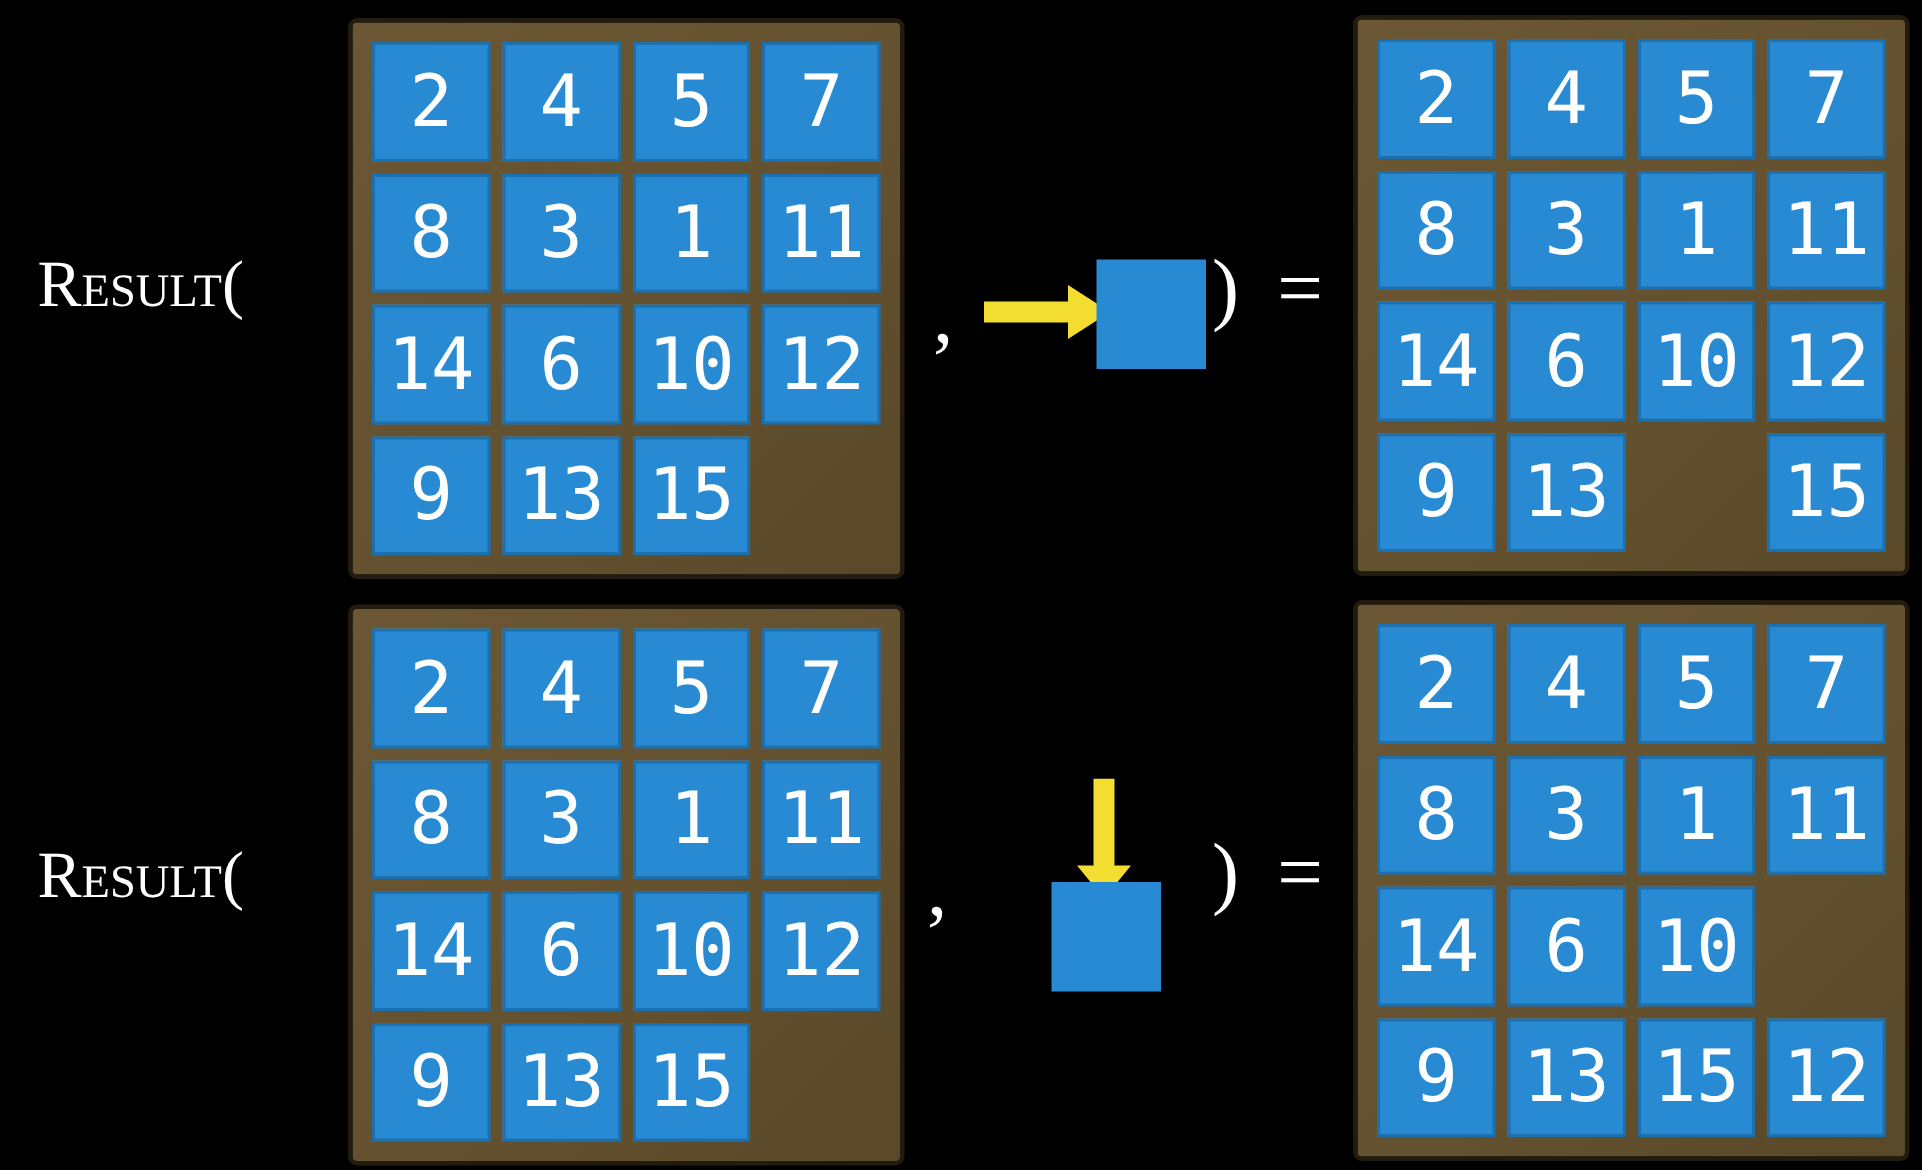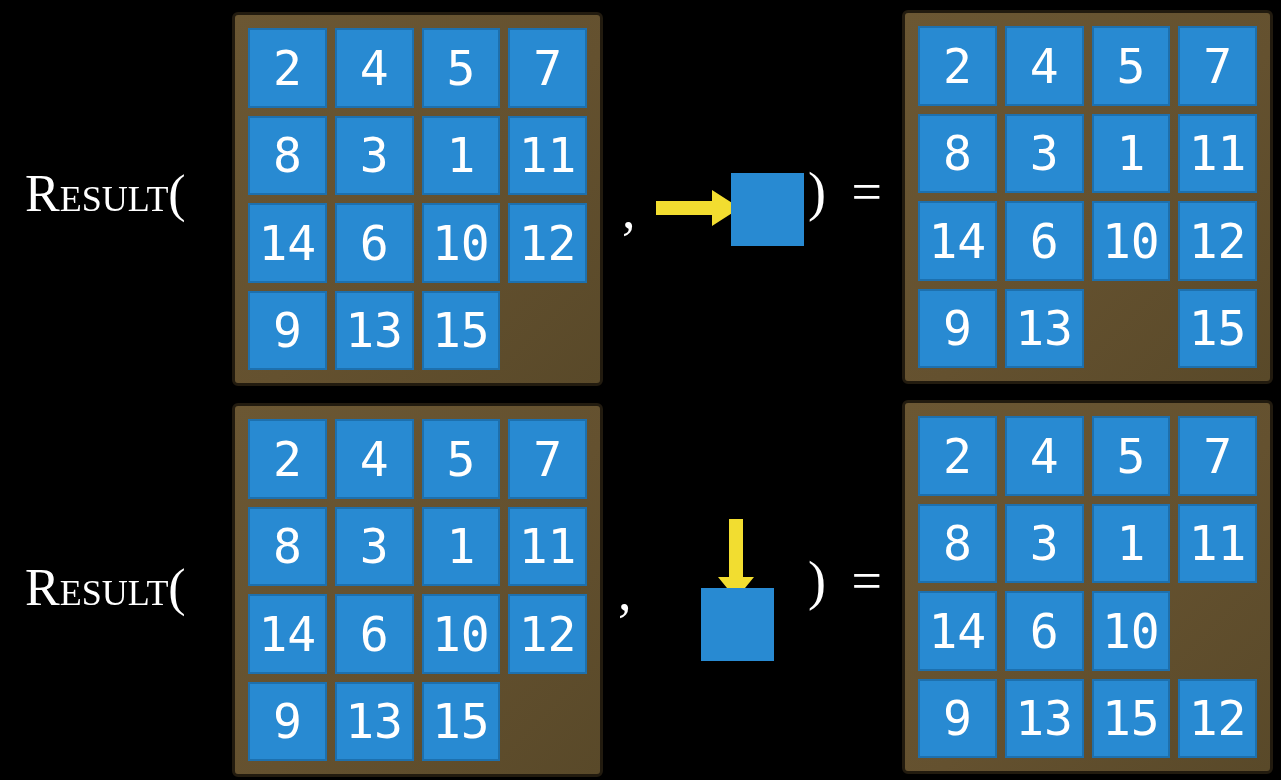--- a/index.html
+++ b/index.html
@@ -20,21 +20,21 @@
     left: 0;
     width: 1281px;
     height: 390px;
   }
   #eq-row-1 { top: 0; }
   #eq-row-2 { top: 390px; }
 
   .fn-label {
     position: absolute;
     color: var(--text-white, #fff);
-    font-size: 52px;
+    font-size: 44px;
     font-variant: small-caps;
     line-height: 1;
     white-space: nowrap;
   }
   .comma {
     position: absolute;
     color: var(--text-white, #fff);
     font-size: 54px;
     line-height: 1;
   }

